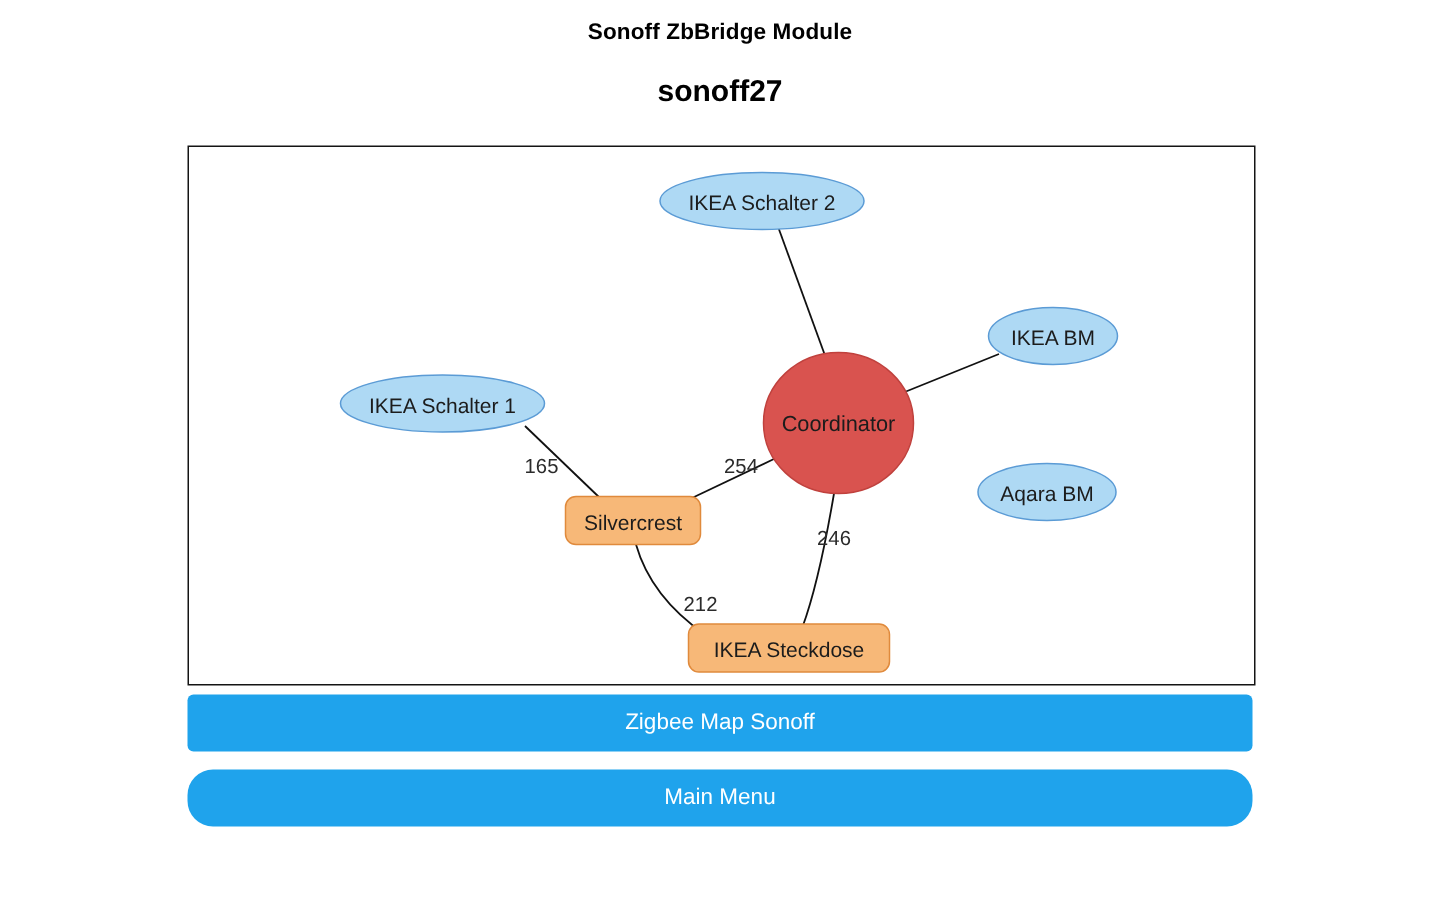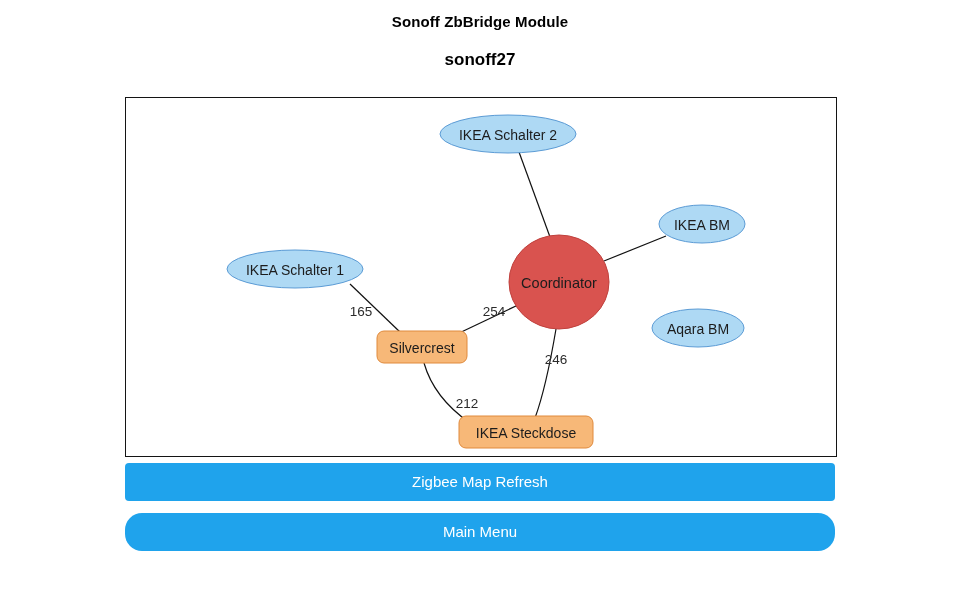--- a/index.html
+++ b/index.html
@@ -30,21 +30,21 @@
     font-weight: bold;
     letter-spacing: 0.1px;
     color: #000;
   }
   .title-device {
     position: absolute;
     top: 50px;
     left: 0;
     width: 960px;
     text-align: center;
-    font-size: 17px;
+    font-size: 20px;
     font-weight: bold;
     color: #000;
   }
   .map-frame {
     position: absolute;
     left: 125px;
     top: 97px;
     width: 712px;
     height: 360px;
     border: 1px solid #141414;
@@ -176,18 +176,18 @@
 
         <g>
           <rect x="333" y="318" width="134" height="32" rx="7" ry="7" fill="#f7b878" stroke="#e08a3c" stroke-width="1"></rect>
           <text class="node-label" x="400" y="335">IKEA Steckdose</text>
         </g>
 
       </g>
     </svg>
   </div>
 
-  <button class="btn btn-refresh">Zigbee Map Refresh</button>
+  <button class="btn btn-refresh">Zigbee Map Sonoff</button>
 
   <button class="btn btn-main">Main Menu</button>
 
 
 </div>
 
 </body></html>

